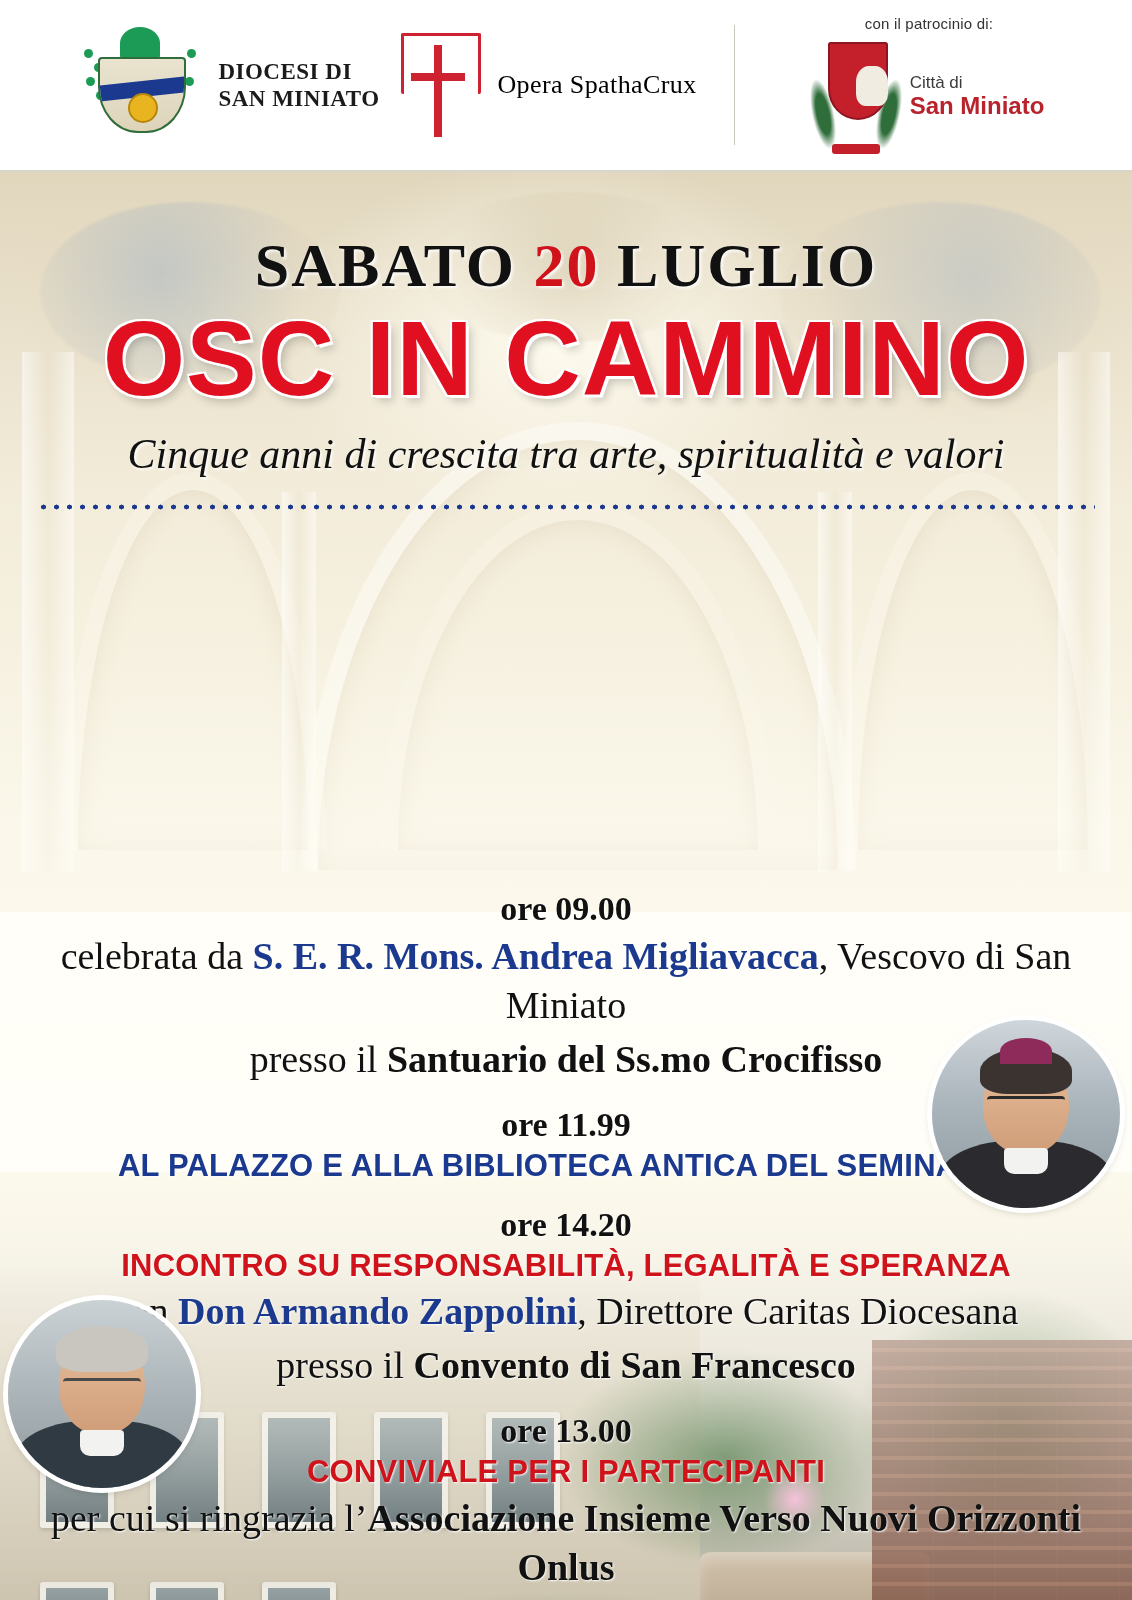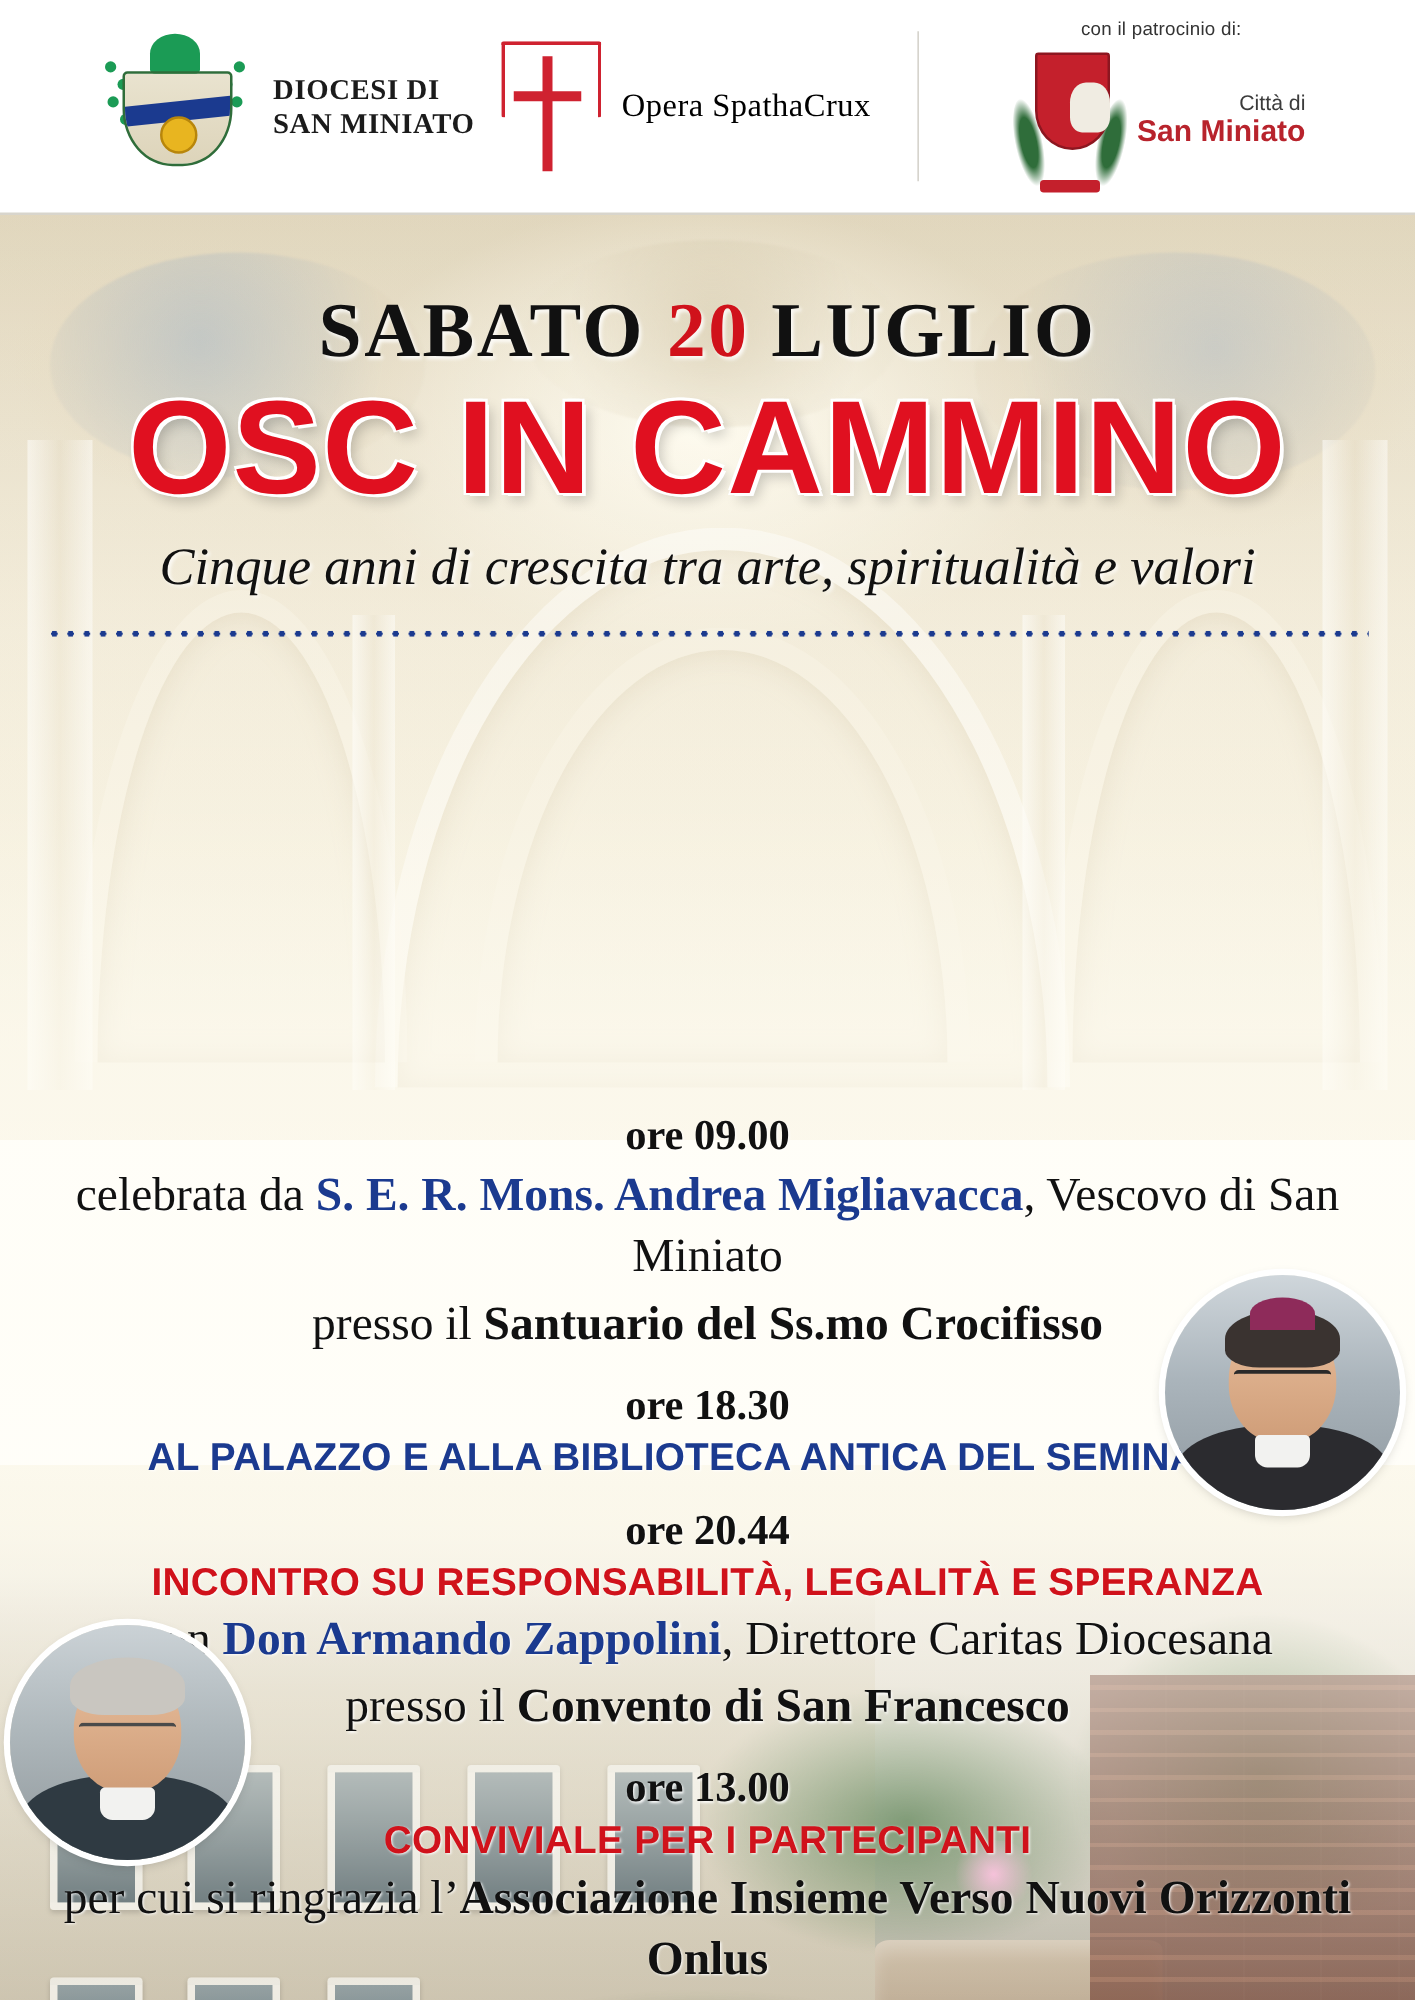--- a/index.html
+++ b/index.html
@@ -57,21 +57,20 @@
   .patrocinio-label {
     font-family: "Liberation Sans", sans-serif;
     font-size: 15px;
     color: #333;
     margin-bottom: 6px;
     letter-spacing: .2px;
   }
   .patrocinio-row {
     display: flex;
     align-items: center;
-    text-align: right;
   }
   .diocesi-text {
     font-family: "Liberation Serif", serif;
     font-weight: bold;
     font-size: 23px;
     line-height: 1.18;
     color: #1b1b1b;
     letter-spacing: .5px;
     margin-left: 18px;
   }
@@ -558,26 +557,26 @@
       <div class="time">ore 09.00</div>
       <div class="detail">
         <span>celebrata da </span><span class="blue-b">S. E. R. Mons. Andrea Migliavacca</span><span>, Vescovo di San Miniato</span>
       </div>
       <div class="detail">
         <span>presso il </span><span class="b">Santuario del Ss.mo Crocifisso</span>
       </div>
     </div>
 
     <div class="slot">
-      <div class="time">ore 18.30</div>
+      <div class="time">ore 11.99</div>
       <div class="headline blue">AL PALAZZO E ALLA BIBLIOTECA ANTICA DEL SEMINARIO</div>
     </div>
 
     <div class="slot">
-      <div class="time">ore 20.44</div>
+      <div class="time">ore 14.20</div>
       <div class="headline">INCONTRO SU RESPONSABILITÀ, LEGALITÀ E SPERANZA</div>
       <div class="detail">
         <span>con </span><span class="blue-b">Don Armando Zappolini</span><span>, Direttore Caritas Diocesana</span>
       </div>
       <div class="detail">
         <span>presso il </span><span class="b">Convento di San Francesco</span>
       </div>
     </div>
 
     <div class="slot">

